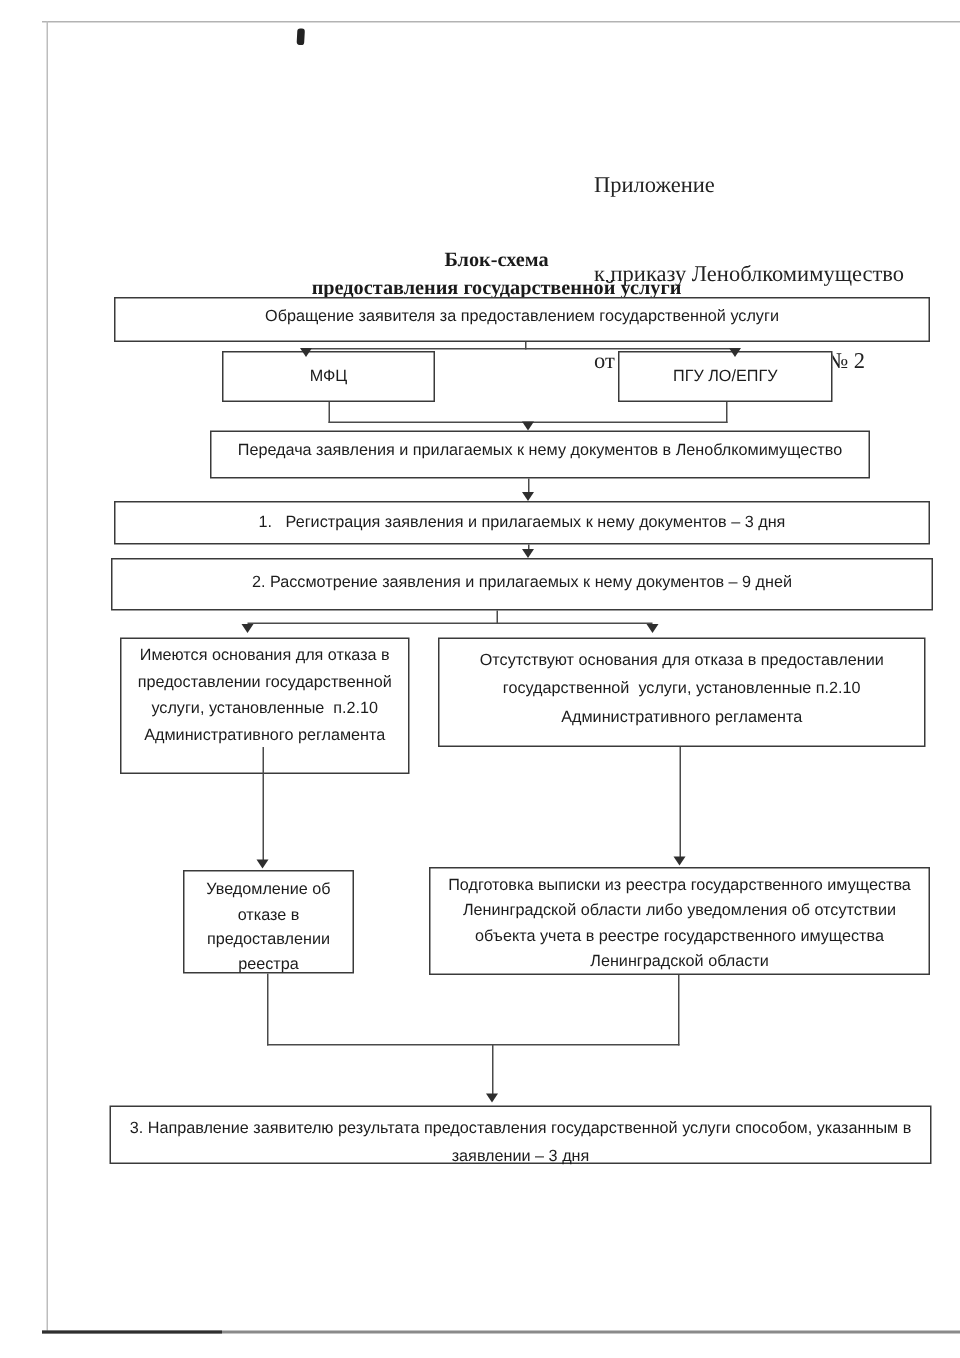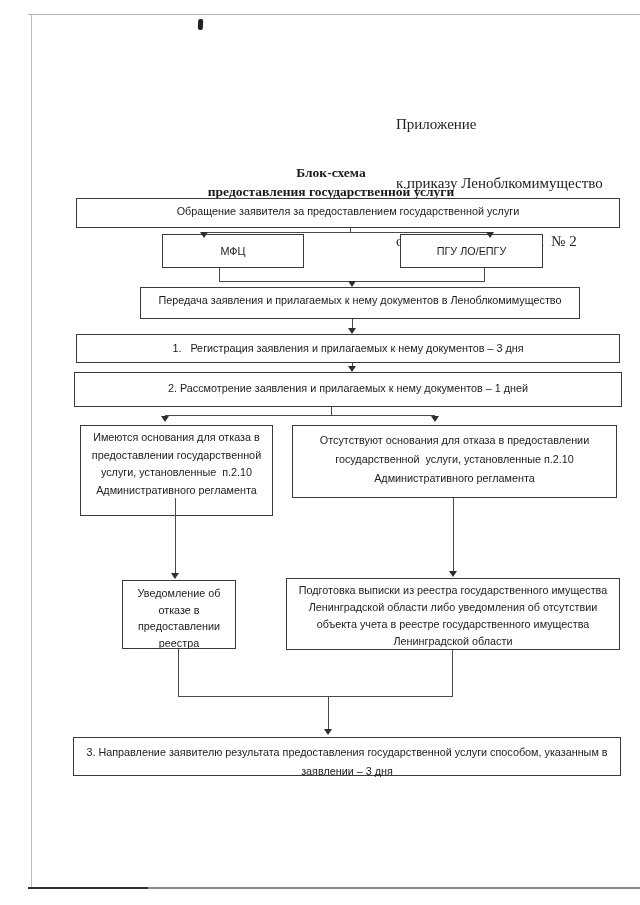--- a/index.html
+++ b/index.html
@@ -20,22 +20,22 @@
     font-family:"Liberation Serif", serif; font-weight:bold; font-size:13.5px;
     line-height:19px; color:#1a1a1a;
   }
   
   .node {
     position:absolute; border:1px solid #3a3a3a; background:#ffffff;
     font-size:10.8px; line-height:17px; color:#1c1c1c;
     text-align:center; white-space:pre-wrap; box-sizing:border-box;
   }
   .n-app   { left:48px;  top:198px; width:544px; height:30px; padding-top:4px; }
-  .n-mfc   { left:134px; top:234px; width:142px; height:34px; padding-top:8px; }
-  .n-pgu   { left:372px; top:234px; width:143px; height:34px; padding-top:8px; }
+  .n-mfc   { left:120px; top:234px; width:142px; height:34px; padding-top:8px; }
+  .n-pgu   { left:384px; top:234px; width:143px; height:34px; padding-top:8px; }
   .n-trans { left:112px; top:287px; width:440px; height:32px; padding-top:4px; }
   .n-step1 { left:48px;  top:334px; width:544px; height:29px; padding-top:5px; }
   .n-step2 { left:46px;  top:372px; width:548px; height:35px; padding-top:7px; }
   .n-refg  { left:52px;  top:425px; width:193px; height:91px; padding-top:3px; line-height:17.5px; }
   .n-noref { left:264px; top:425px; width:325px; height:73px; padding-top:5px; line-height:19px; }
   .n-notice{ left:94px;  top:580px; width:114px; height:69px; padding-top:4px; line-height:16.5px; }
   .n-prep  { left:258px; top:578px; width:334px; height:72px; padding-top:3px; line-height:17px;text-align:center; }
   .n-step3 { left:45px;  top:737px; width:548px; height:39px; padding-top:5px; line-height:19px; }
   
   .v { position:absolute; width:1px; background:#4a4a4a; }
@@ -67,21 +67,21 @@
   <div class="title-block">
     <div>Блок-схема</div>
     <div>предоставления государственной услуги</div>
   </div>
 
   <div class="node n-app">Обращение заявителя за предоставлением государственной услуги</div>
   <div class="node n-mfc">МФЦ</div>
   <div class="node n-pgu">ПГУ ЛО/ЕПГУ</div>
   <div class="node n-trans">Передача заявления и прилагаемых к нему документов в Леноблкомимущество</div>
   <div class="node n-step1">1.   Регистрация заявления и прилагаемых к нему документов – 3 дня</div>
-  <div class="node n-step2">2. Рассмотрение заявления и прилагаемых к нему документов – 1 дней</div>
+  <div class="node n-step2">2. Рассмотрение заявления и прилагаемых к нему документов – 9 дней</div>
   <div class="node n-refg">Имеются основания для отказа в
 предоставлении государственной
 услуги, установленные  п.2.10
 Административного регламента</div>
   <div class="node n-noref">Отсутствуют основания для отказа в предоставлении
 государственной  услуги, установленные п.2.10
 Административного регламента</div>
   <div class="node n-notice">Уведомление об
 отказе в
 предоставлении

